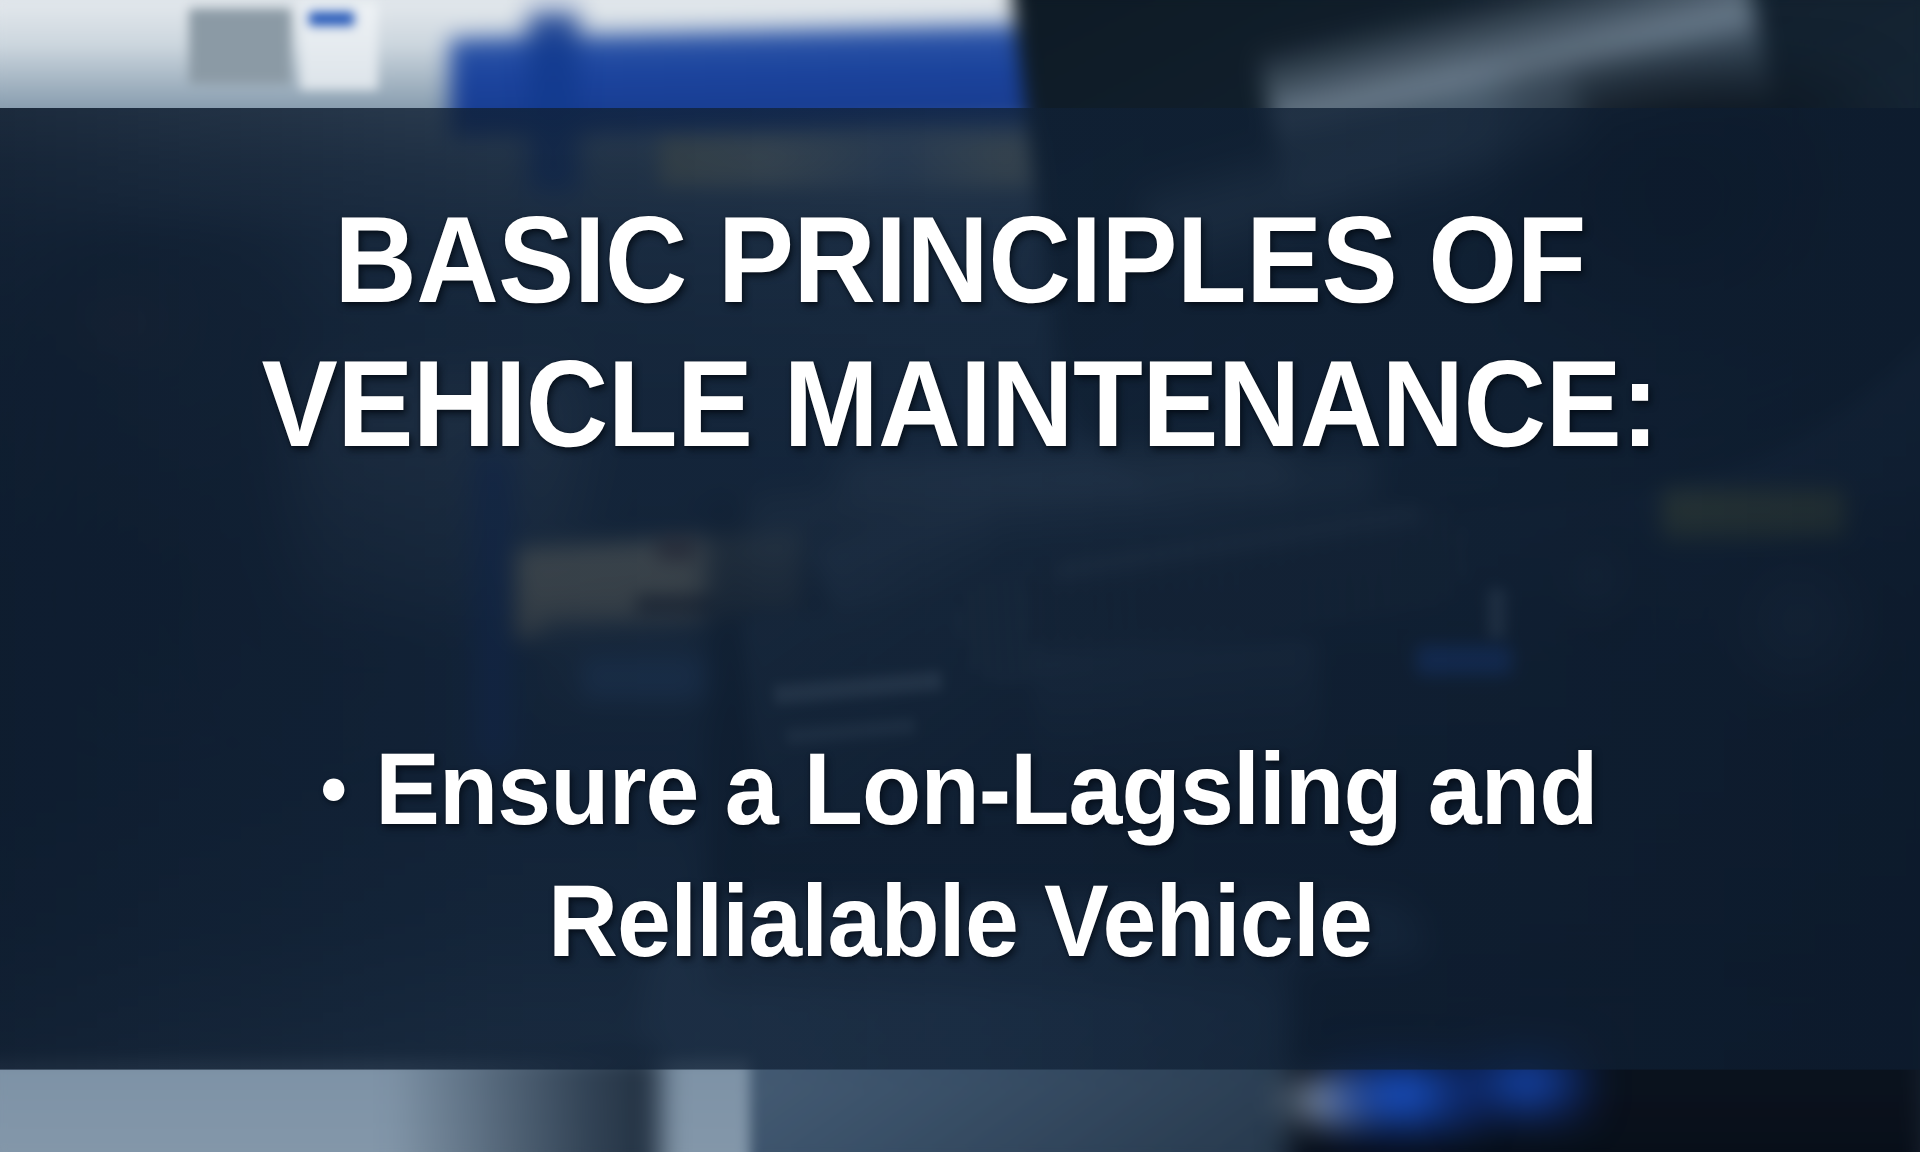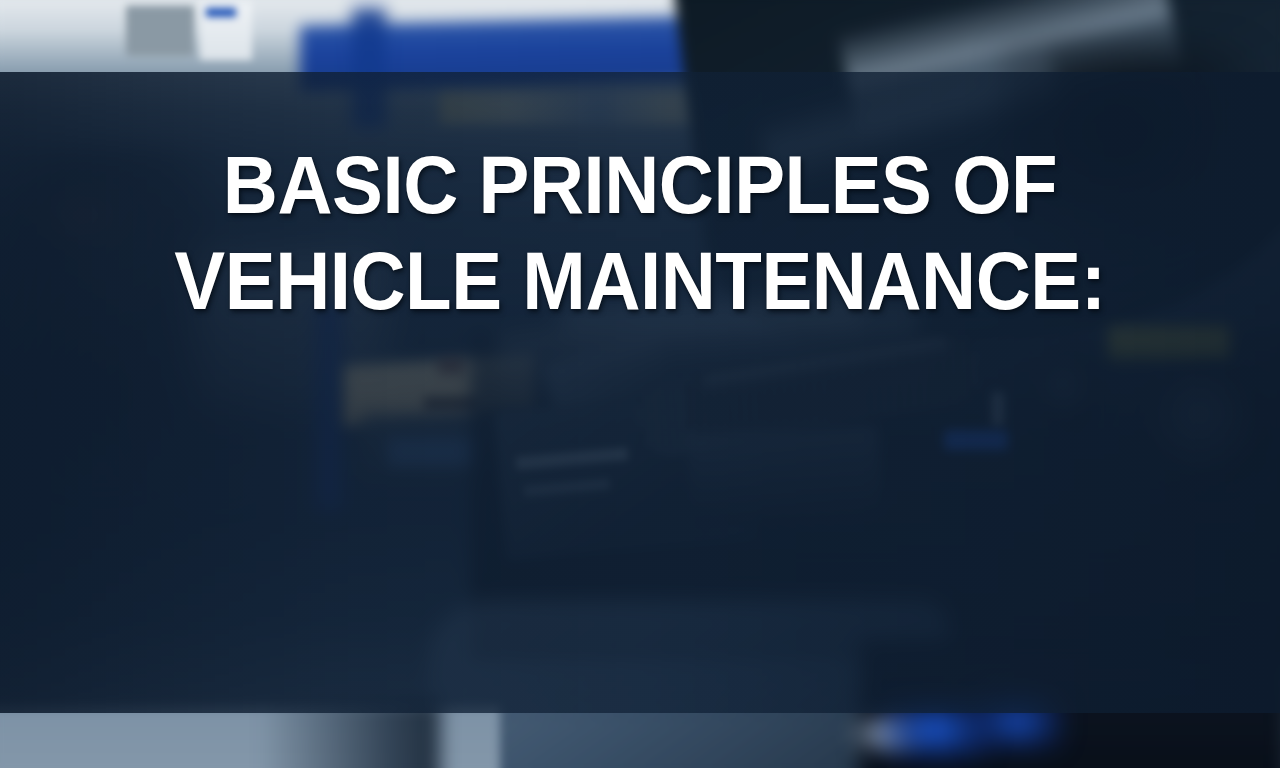--- a/index.html
+++ b/index.html
@@ -587,21 +587,20 @@
     pointer-events: none;
   }
 
   
   .content {
     position: absolute;
     inset: 0;
     display: flex;
     flex-direction: column;
     align-items: center;
-    margin-top: 11px;
   }
 
   .headline {
     width: 100%;
     margin: 0;
     padding: 0;
     text-align: center;
     color: #ffffff;
     font-family: "Liberation Sans", sans-serif;
     font-weight: 700;
@@ -711,15 +710,21 @@
 
   <div class="overlay-band"></div>
   <div class="overlay-vignette"></div>
 
   <div class="content">
 
     <div class="headline headline-line-1">BASIC PRINCIPLES OF</div>
 
     <div class="headline headline-line-2">VEHICLE MAINTENANCE:</div>
 
+    <div class="bullet-block">
+      <div class="bullet-line">
+        <span class="bullet-dot"></span><span>Ensure a Lon-Lagsling and</span>
+      </div>
+      <div class="bullet-line">Rellialable Vehicle</div>
+    </div>
 
   </div>
 </div>
 
 </body></html>

